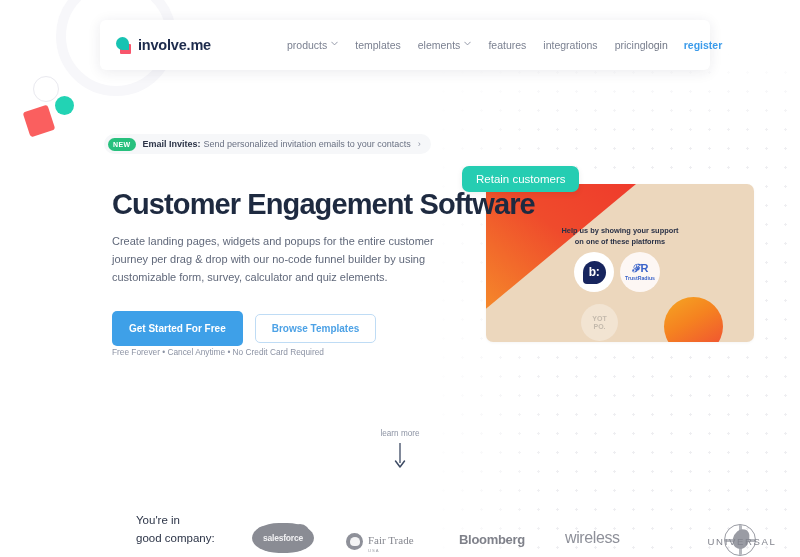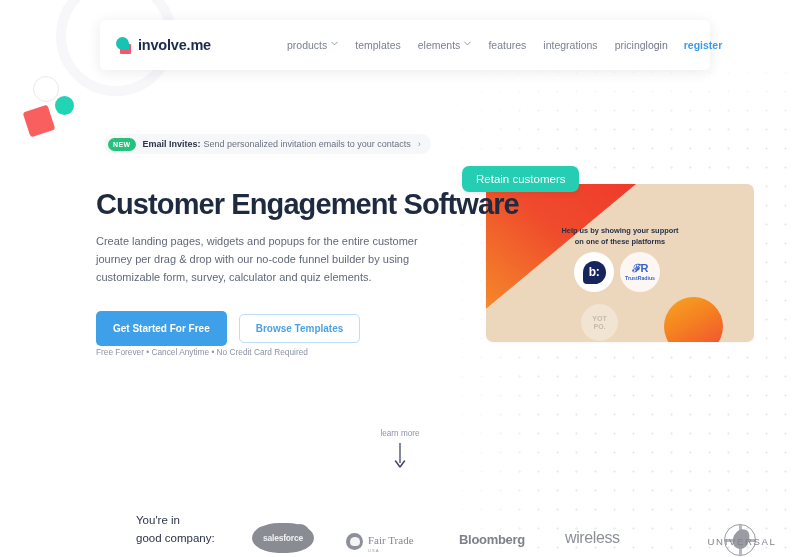--- a/index.html
+++ b/index.html
@@ -110,21 +110,21 @@
   .announce-badge {
     background: #27c07d; color: #fff;
     font-size: 7px; font-weight: bold; letter-spacing: .4px;
     padding: 3px 5px; border-radius: 7px; margin-right: 7px;
   }
   .announce-strong { font-size: 9px; font-weight: bold; color: #2c3447; }
   .announce-text { font-size: 9px; color: #6a7183; margin-left: 3px; }
   .announce-arrow { font-size: 9px; color: #8d93a3; margin-left: 7px; }
 
   
-  .hero-left { position: absolute; left: 96px; top: 188px; width: 370px; z-index: 10; }
+  .hero-left { position: absolute; left: 112px; top: 188px; width: 370px; z-index: 10; }
   .hero-title {
     font-size: 29px; font-weight: bold; color: #1e2a40;
     letter-spacing: -0.9px; line-height: 1.12; white-space: nowrap;
   }
   .hero-sub {
     margin-top: 13px;
     font-size: 11px; color: #60687a; line-height: 1.62; max-width: 340px;
   }
   .cta-row { display: flex; align-items: center; gap: 12px; margin-top: 24px; }
   .btn-primary {

